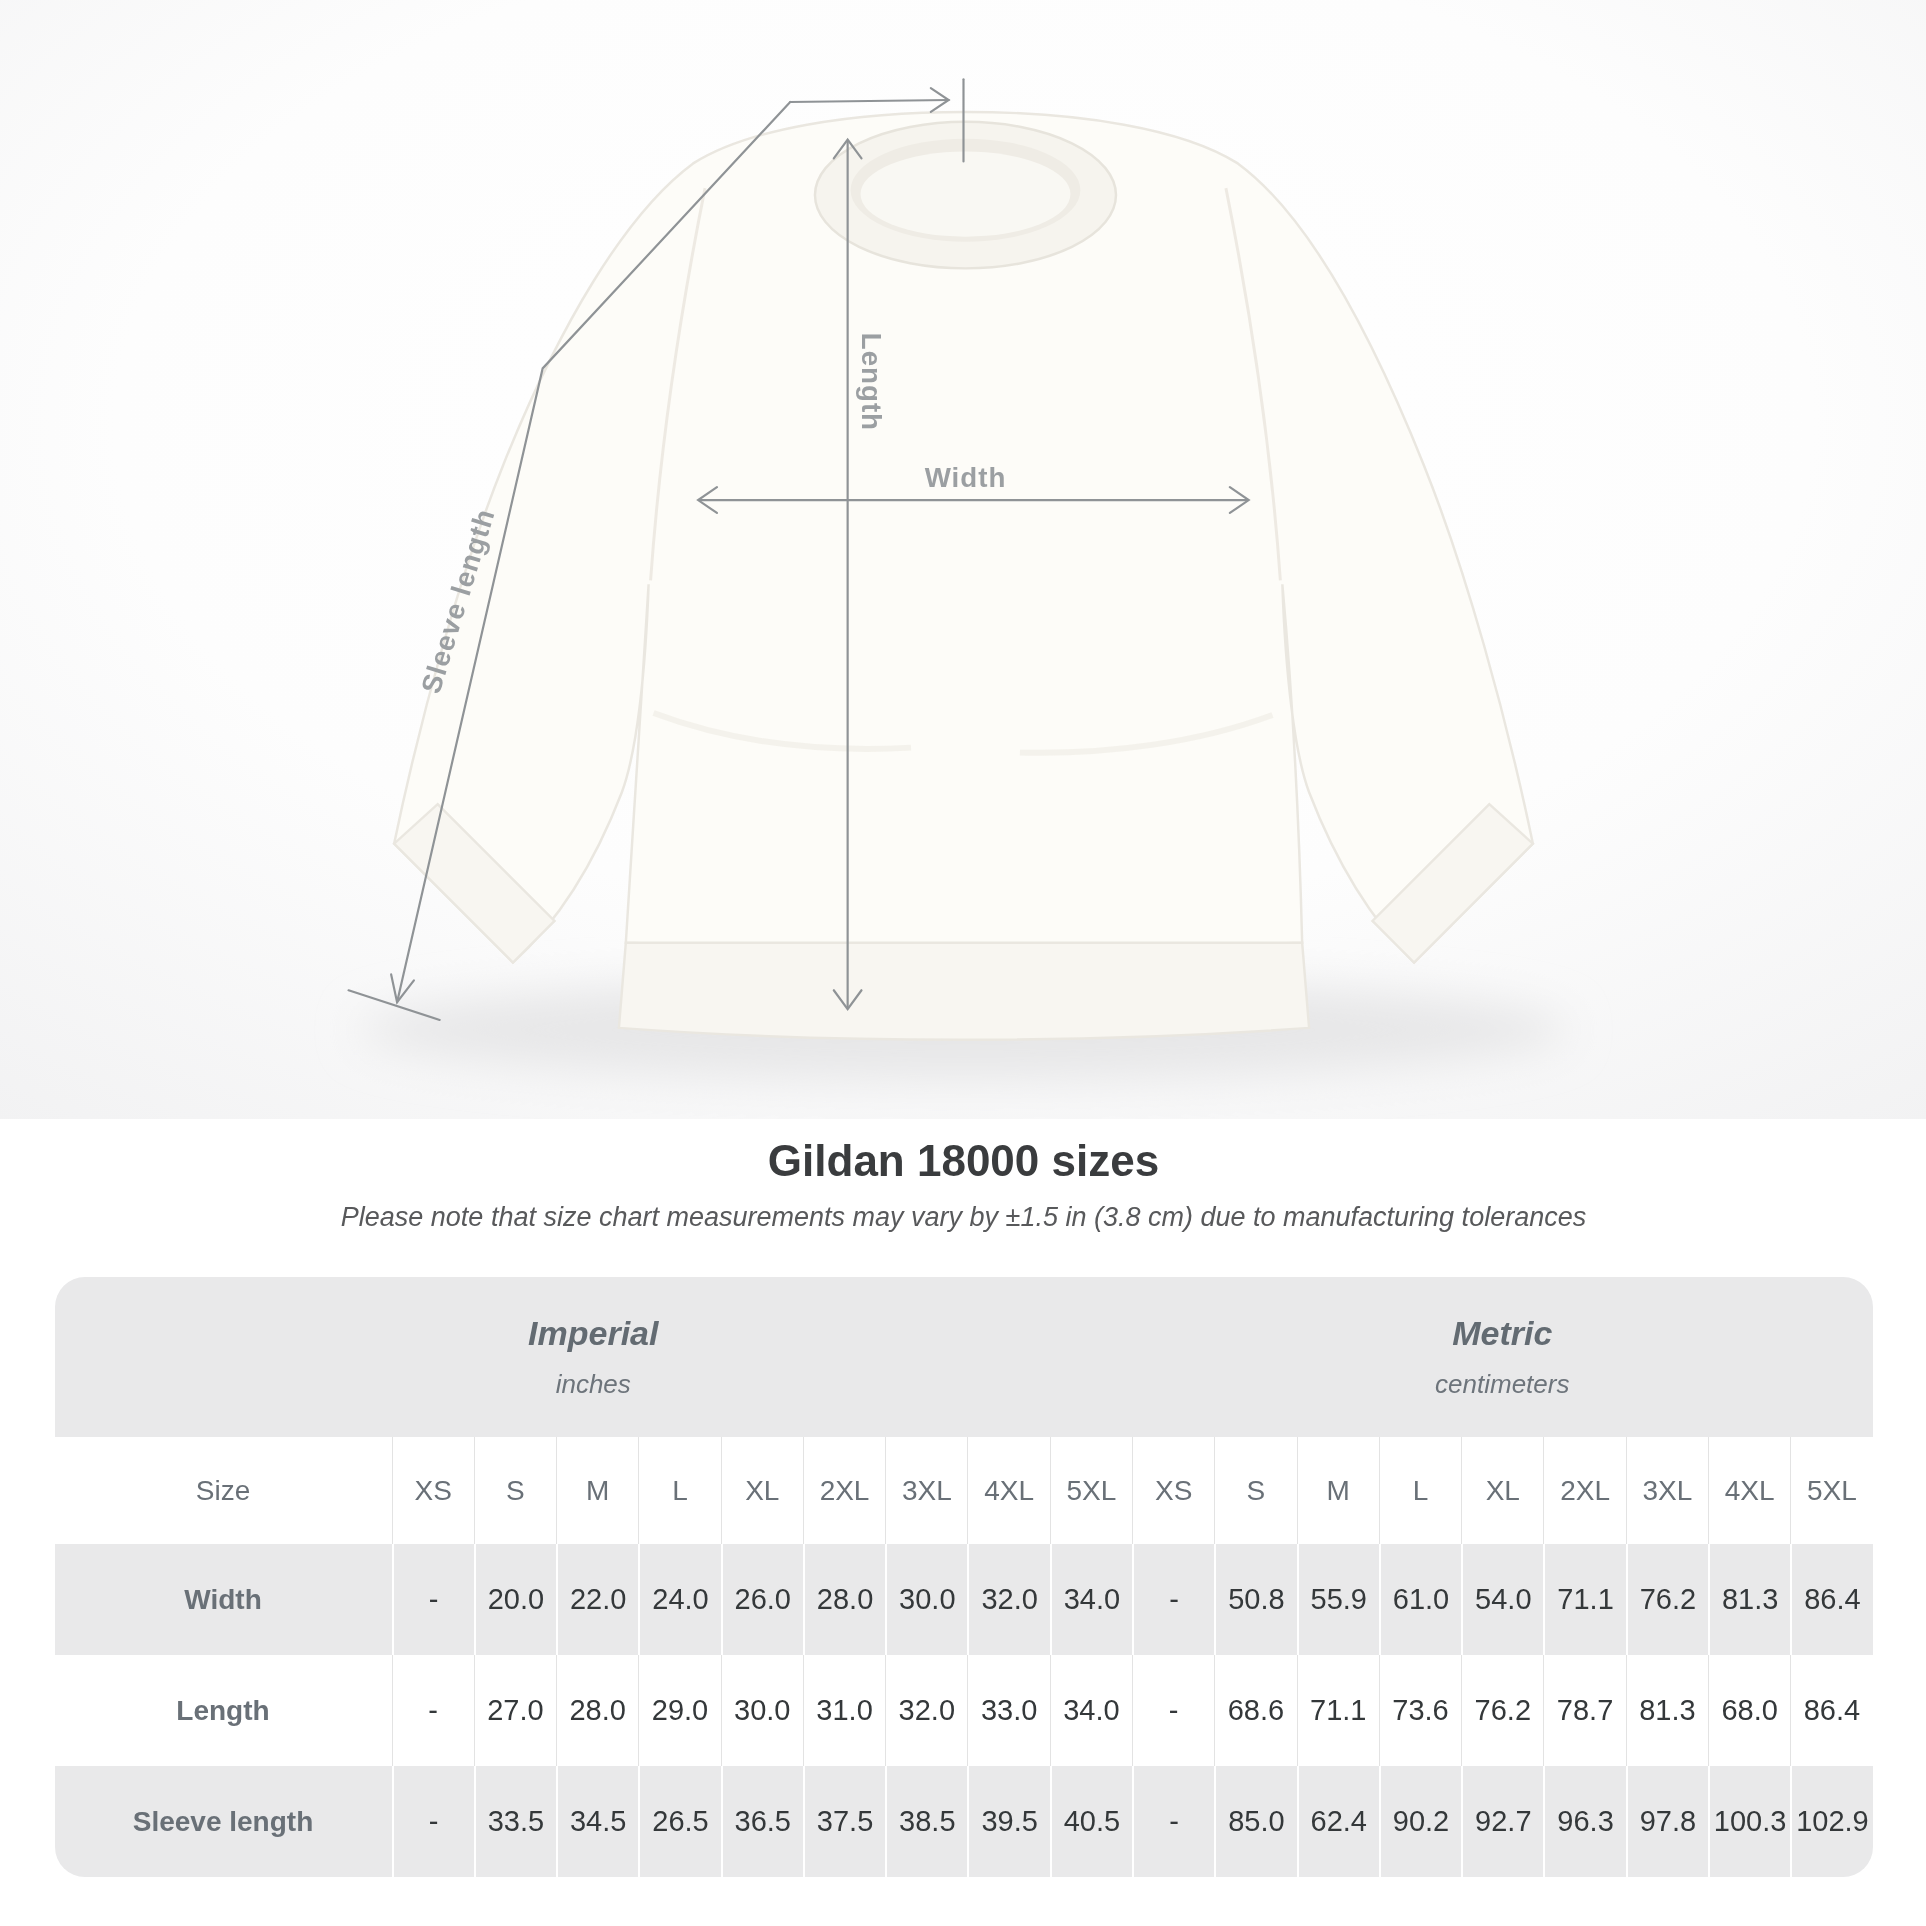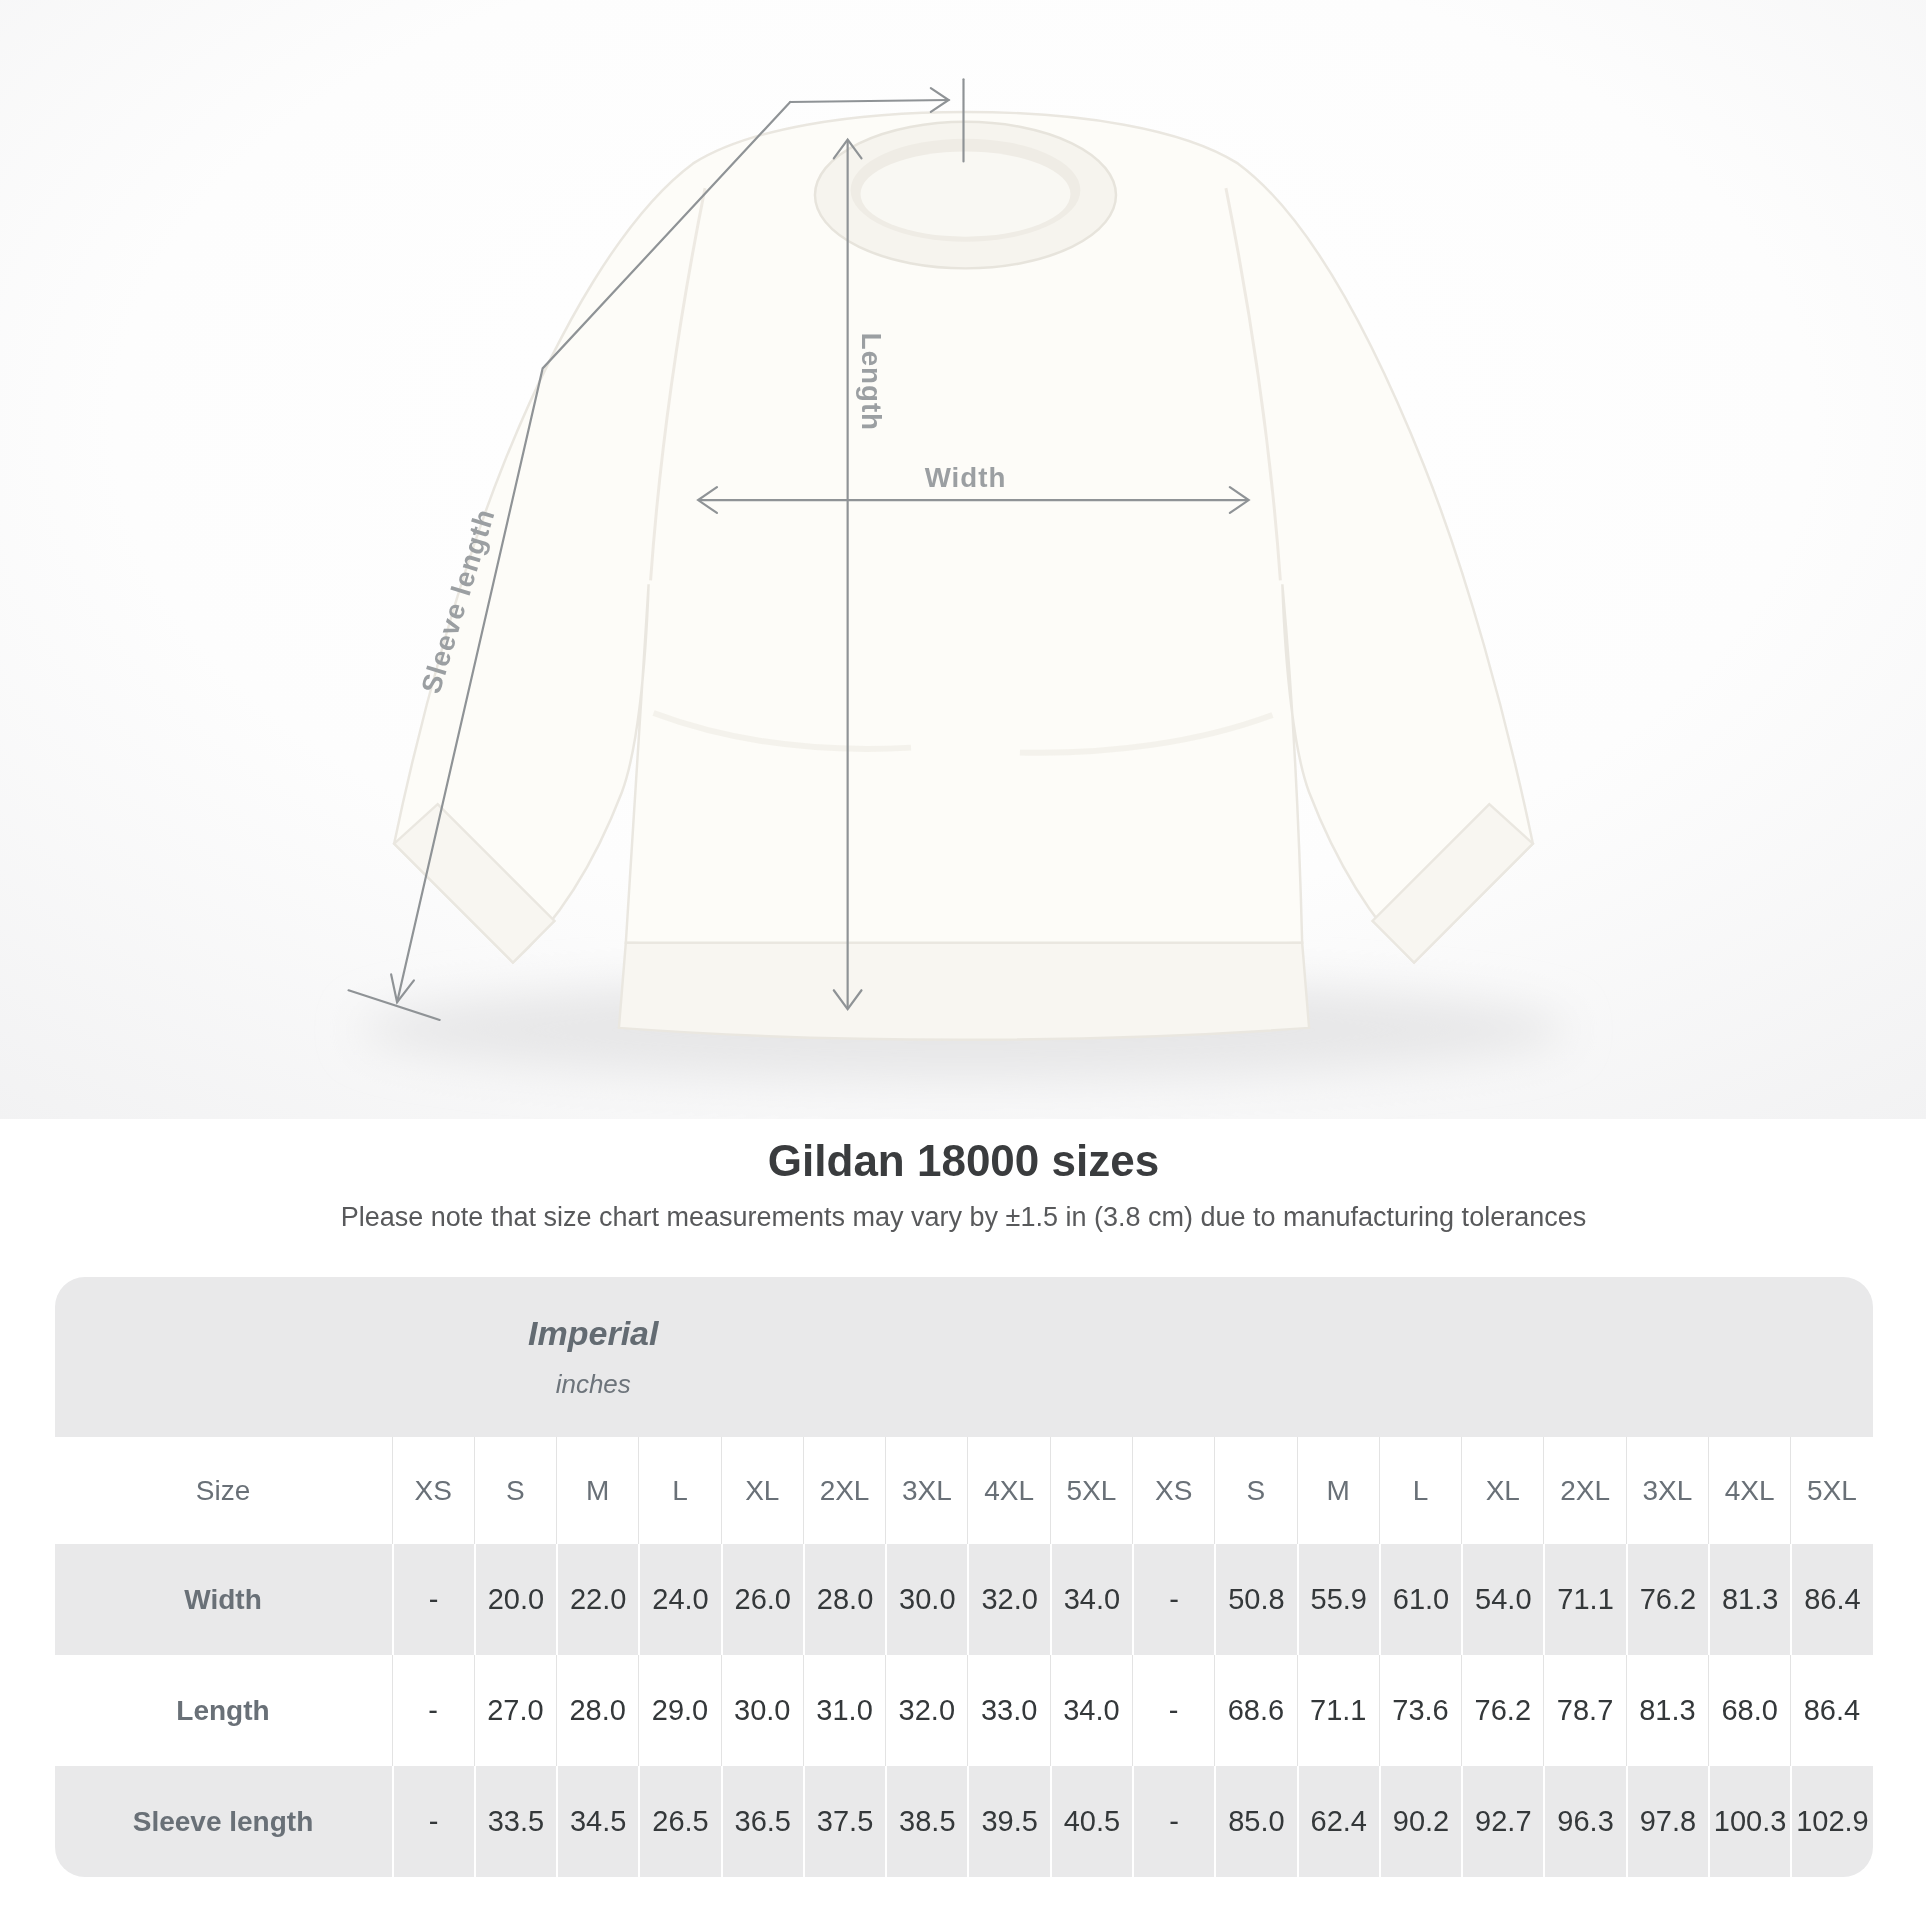--- a/index.html
+++ b/index.html
@@ -5,21 +5,21 @@
   html,body{margin:0;padding:0;background:#ffffff;}
   body{width:1927px;height:1927px;overflow:hidden;font-family:"Liberation Sans",sans-serif;}
 
   
   .photo{position:relative;width:1927px;height:1119px;}
   .photo svg{display:block;}
 
   
   .title-block{text-align:center;margin-top:14px;}
   .main-title{font-size:44px;line-height:55px;font-weight:bold;color:#3a3c3e;margin:7px;}
-  .sub-title{font-size:27px;line-height:44px;color:#58595b;margin:0;}
+  .sub-title{font-size:27px;line-height:44px;font-style:italic;color:#58595b;margin:0;}
 
   
   .size-table{width:1818px;margin:38px auto 0 auto;border-radius:30px;overflow:hidden;}
   .trow{display:flex;align-items:center;}
   .lab{flex:0 0 337px;width:337px;text-align:center;}
   .cell{flex:1 1 0;text-align:center;min-width:0;}
   .gray{background:#e9e9ea;}
   .white{background:#ffffff;}
 
   .group-row{height:160px;background:#e9e9ea;display:flex;}
@@ -137,20 +137,24 @@
   <h1 class="main-title">Gildan 18000 sizes</h1>
   <p class="sub-title">Please note that size chart measurements may vary by ±1.5 in (3.8 cm) due to manufacturing tolerances</p>
 </div>
 
 <div class="size-table">
 
   <div class="group-row">
     <div class="group-cell group-imperial">
       <span class="group-label">Imperial</span>
       <span class="group-sub">inches</span>
+    </div>
+    <div class="group-cell group-metric">
+      <span class="group-label">Metric</span>
+      <span class="group-sub">centimeters</span>
     </div>
   </div>
 
   <div class="trow head-row">
       <div class="lab hcell">Size</div>
       <div class="cell hcell">XS</div>
       <div class="cell hcell">S</div>
       <div class="cell hcell">M</div>
       <div class="cell hcell">L</div>
       <div class="cell hcell">XL</div>

